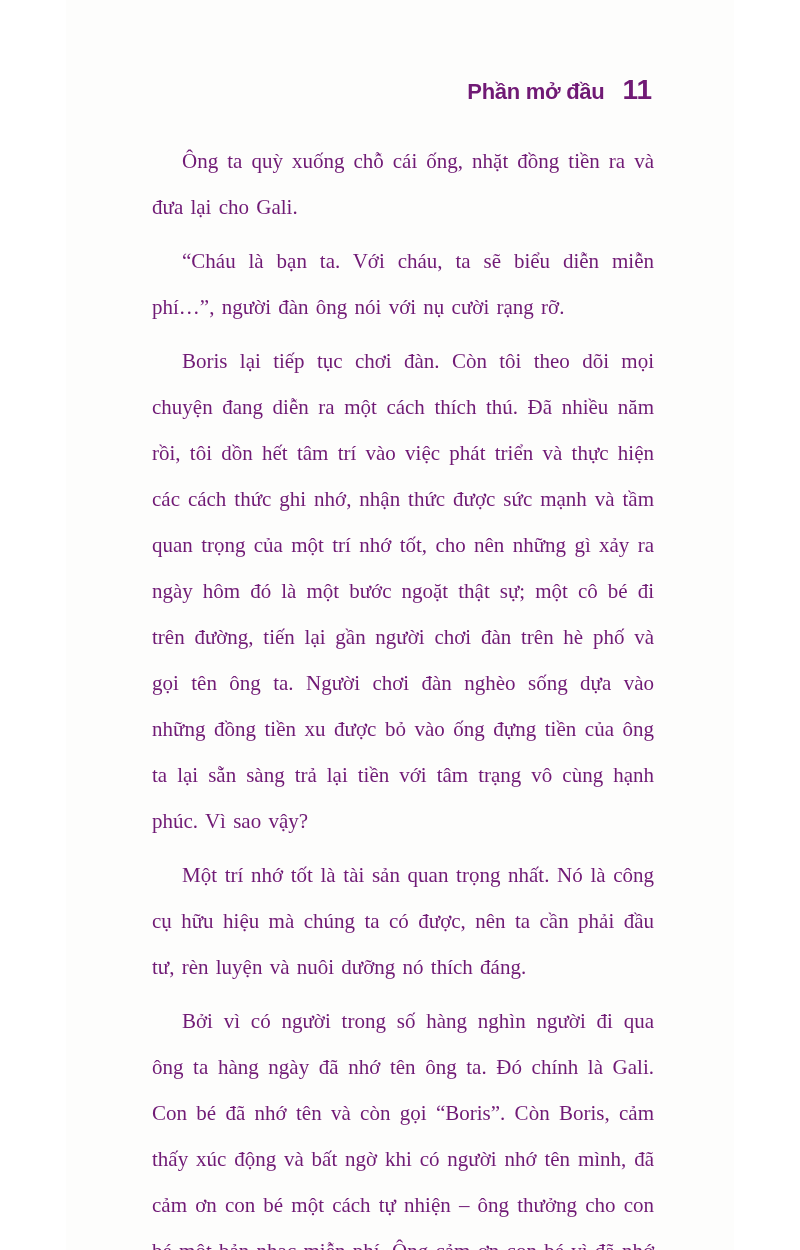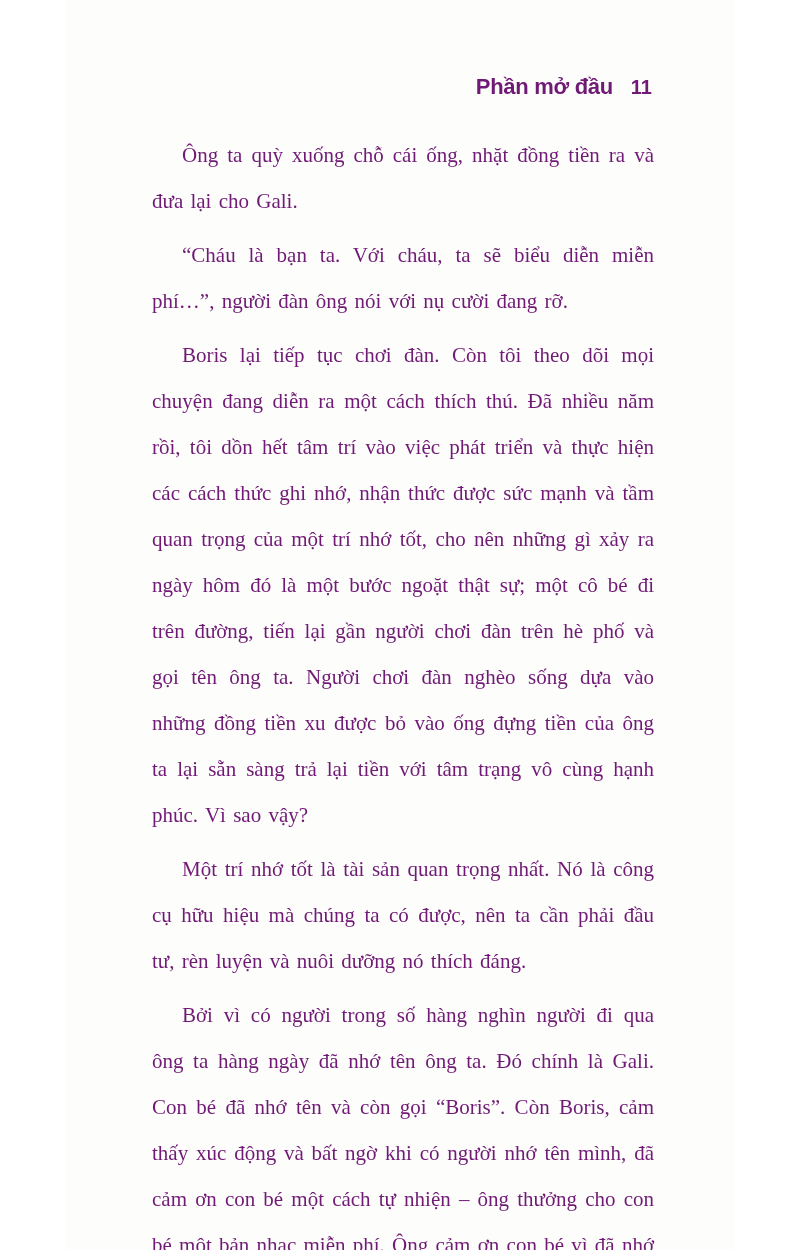--- a/index.html
+++ b/index.html
@@ -25,21 +25,21 @@
     gap: 18px;
     font-family: "Liberation Sans", "DejaVu Sans", sans-serif;
     font-weight: 700;
     font-size: 22px;
     line-height: 1;
     margin-bottom: 34px;
     padding-right: 2px;
     letter-spacing: -0.3px;
   }
   .header .pagenum {
-    font-size: 20px;
+    font-size: 28px;
     letter-spacing: 0;
   }
   .body-text {
     font-family: Liberation Serif, serif;
     font-size: 21px;
     line-height: 46px;
   }
   .body-text p {
     margin: 0 0 8px 0;
     text-align: justify;
@@ -53,18 +53,18 @@
 </head>
 <body>
 
 <div class="page">
   <div class="header">
     <span class="section">Phần mở đầu</span>
     <span class="pagenum">11</span>
   </div>
   <div class="body-text" id="paragraphs">
       <p>Ông ta quỳ xuống chỗ cái ống, nhặt đồng tiền ra và đưa lại cho Gali.</p>
-      <p>“Cháu là bạn ta. Với cháu, ta sẽ biểu diễn miễn phí…”, người đàn ông nói với nụ cười đang rỡ.</p>
+      <p>“Cháu là bạn ta. Với cháu, ta sẽ biểu diễn miễn phí…”, người đàn ông nói với nụ cười rạng rỡ.</p>
       <p>Boris lại tiếp tục chơi đàn. Còn tôi theo dõi mọi chuyện đang diễn ra một cách thích thú. Đã nhiều năm rồi, tôi dồn hết tâm trí vào việc phát triển và thực hiện các cách thức ghi nhớ, nhận thức được sức mạnh và tầm quan trọng của một trí nhớ tốt, cho nên những gì xảy ra ngày hôm đó là một bước ngoặt thật sự; một cô bé đi trên đường, tiến lại gần người chơi đàn trên hè phố và gọi tên ông ta. Người chơi đàn nghèo sống dựa vào những đồng tiền xu được bỏ vào ống đựng tiền của ông ta lại sẵn sàng trả lại tiền với tâm trạng vô cùng hạnh phúc. Vì sao vậy?</p>
       <p>Một trí nhớ tốt là tài sản quan trọng nhất. Nó là công cụ hữu hiệu mà chúng ta có được, nên ta cần phải đầu tư, rèn luyện và nuôi dưỡng nó thích đáng.</p>
       <p>Bởi vì có người trong số hàng nghìn người đi qua ông ta hàng ngày đã nhớ tên ông ta. Đó chính là Gali. Con bé đã nhớ tên và còn gọi “Boris”. Còn Boris, cảm thấy xúc động và bất ngờ khi có người nhớ tên mình, đã cảm ơn con bé một cách tự nhiện – ông thưởng cho con bé một bản nhạc miễn phí. Ông cảm ơn con bé vì đã nhớ tên ông – một điều bình thường nhất.</p>
     </div>
 </div>
 
 </body></html>

